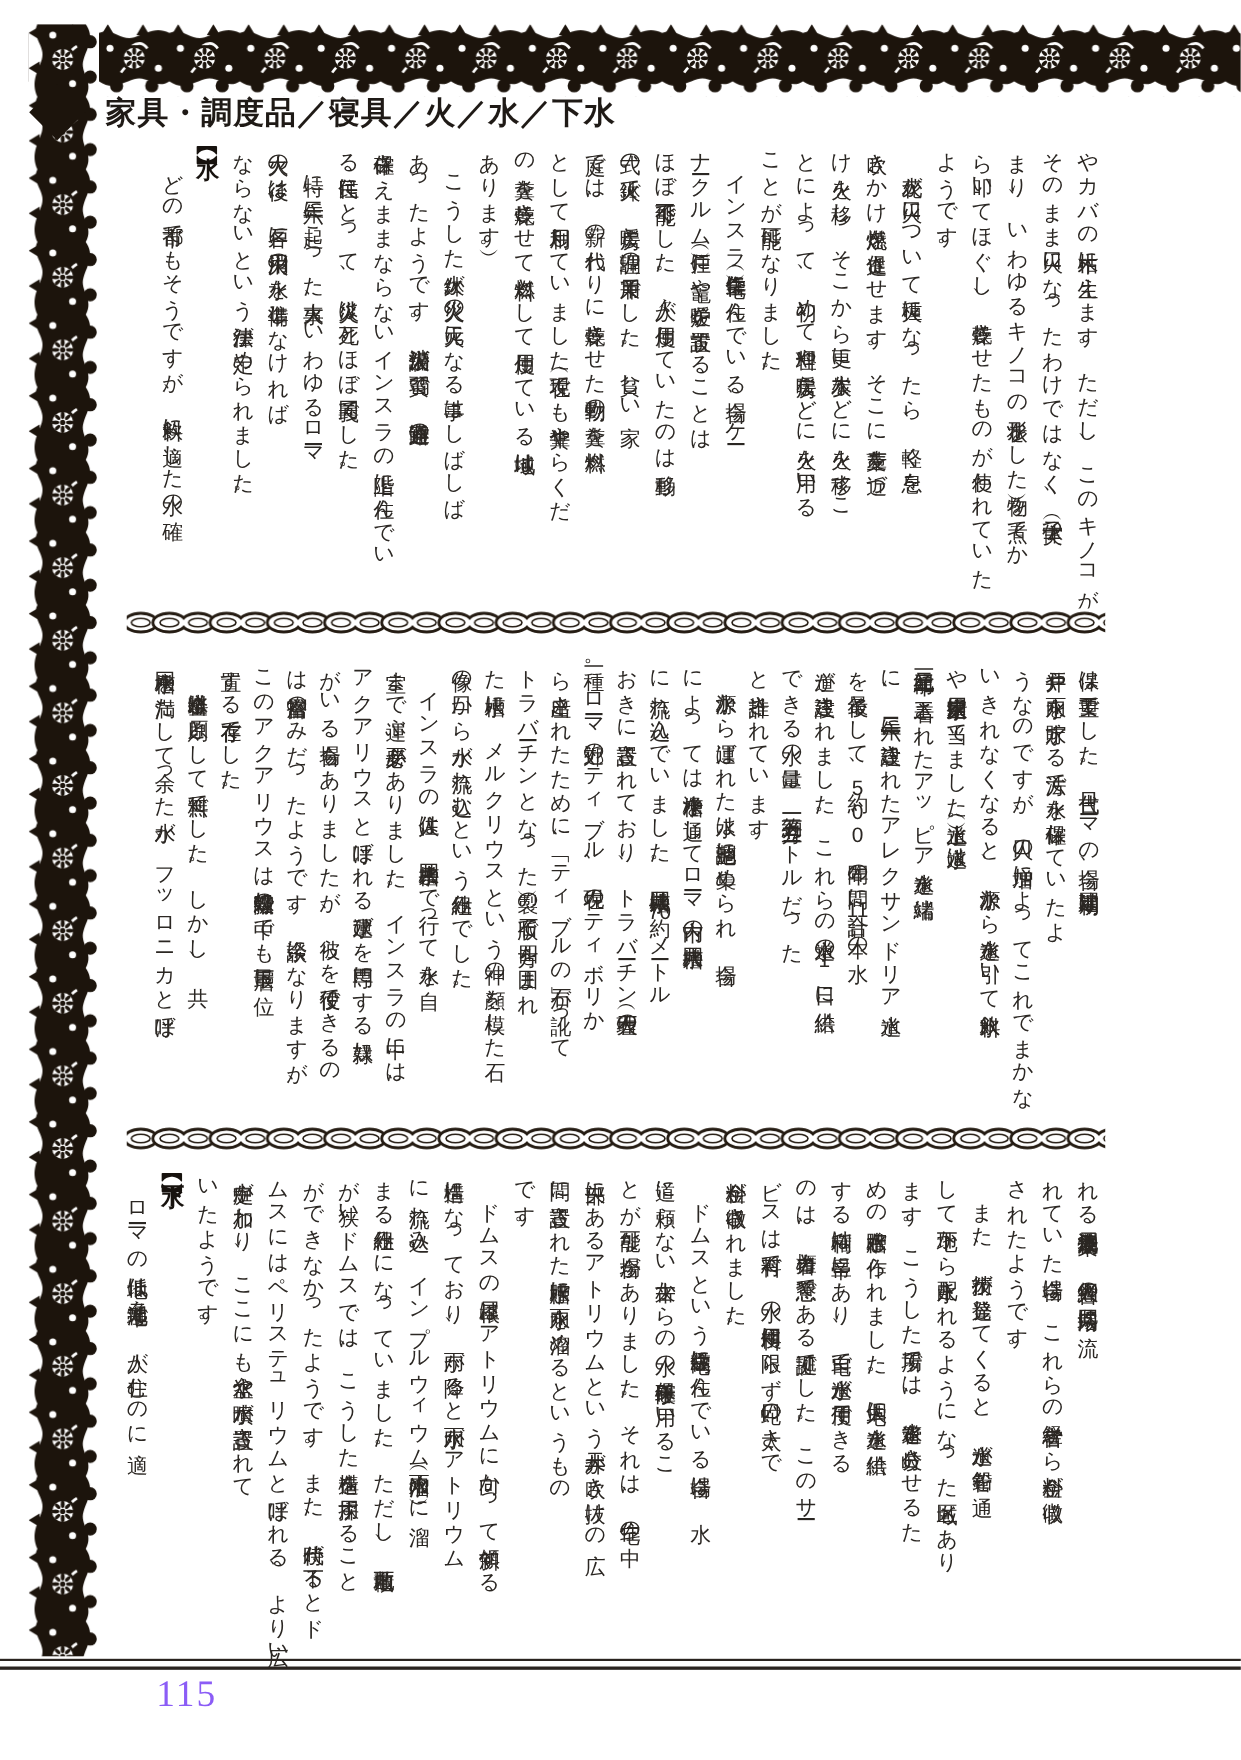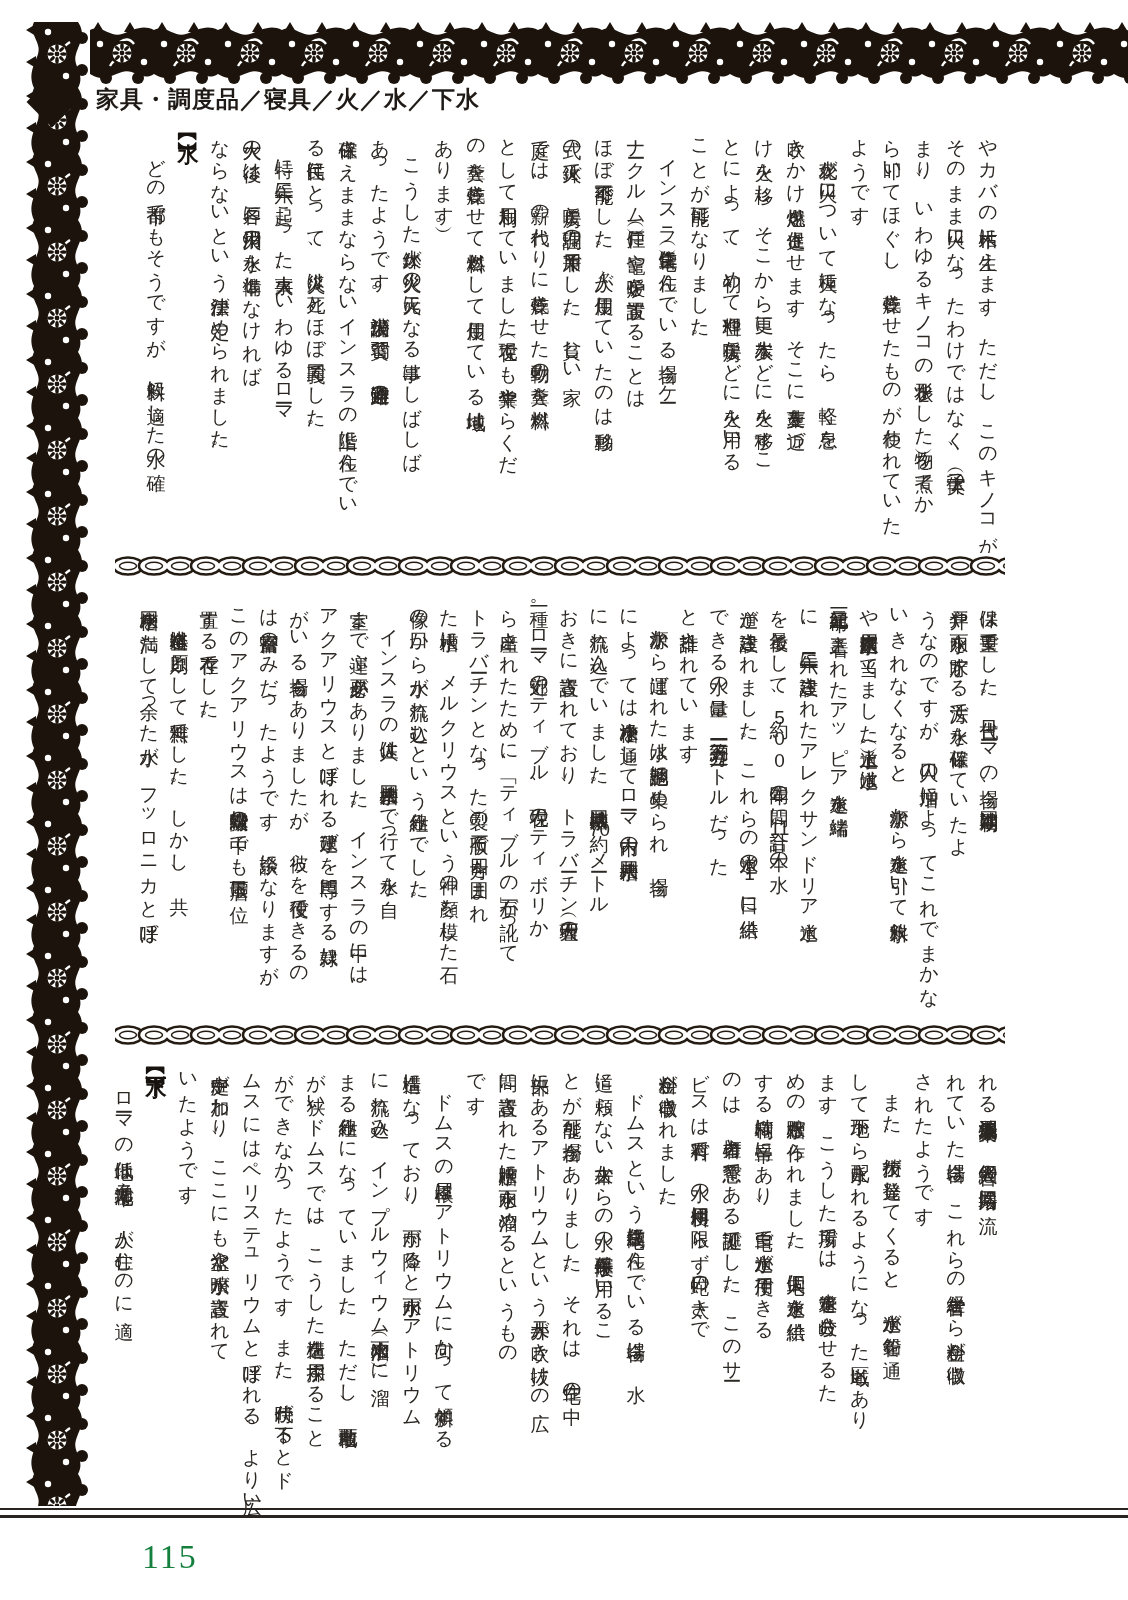--- a/index.html
+++ b/index.html
@@ -13,21 +13,21 @@
   
   #border-top{top:22px;left:26px;width:1102px;height:66px;}
   #border-left{top:22px;left:26px;width:64px;height:1484px;}
   #corner-ornament{
     top:84px;left:34px;width:36px;height:36px;background:#1c140c;
     transform:rotate(45deg);
   }
 
   
   #page-header{
-    top:84px;left:96px;font-size:23px;font-weight:700;letter-spacing:1px;
+    top:84px;left:96px;font-size:28px;font-weight:700;letter-spacing:1px;
     color:#1f1a16;
   }
 
   
   .band{
     writing-mode:vertical-rl;text-orientation:mixed;
     font-size:19px;color:#2b2723;letter-spacing:0.6px;
   }
   .band p.col{margin:0;padding:0;white-space:nowrap;}
   #band-1{top:126px;left:118px;width:886px;height:460px;}
@@ -45,21 +45,21 @@
   #divider-1{top:553px;left:115px;}
   #divider-2{top:1022px;left:115px;}
 
   
   #bottom-rule{
     top:1508px;left:0;width:1128px;height:5px;
     border-top:2px solid #2a2420;border-bottom:3px solid #2a2420;
   }
   #folio{
     top:1522px;left:142px;font-family:"Liberation Serif", serif;
-    font-size:34px;color:#15803d;letter-spacing:2px;margin-top:16px;
+    font-size:34px;color:#8b5cf6;letter-spacing:2px;
   }
 </style>
 </head>
 <body>
 
 <svg class="abs" id="border-top" viewBox="0 0 1102 66" preserveAspectRatio="none" aria-hidden="true">
   <defs>
     <pattern id="fl-top" width="64" height="66" patternUnits="userSpaceOnUse">
       <rect width="64" height="66" fill="#ffffff"></rect>
       <path d="M2,10 L8,0 L14,10 Z M34,10 L40,0 L46,10 Z" fill="#1c140c"></path>

